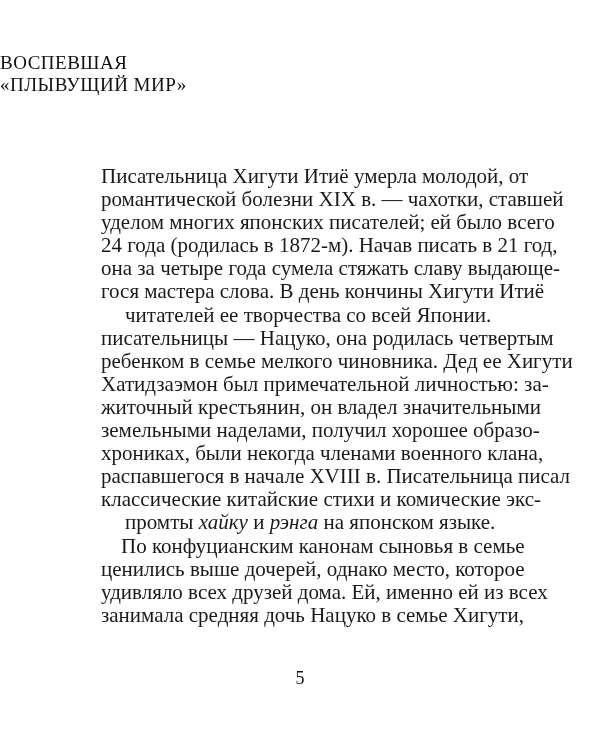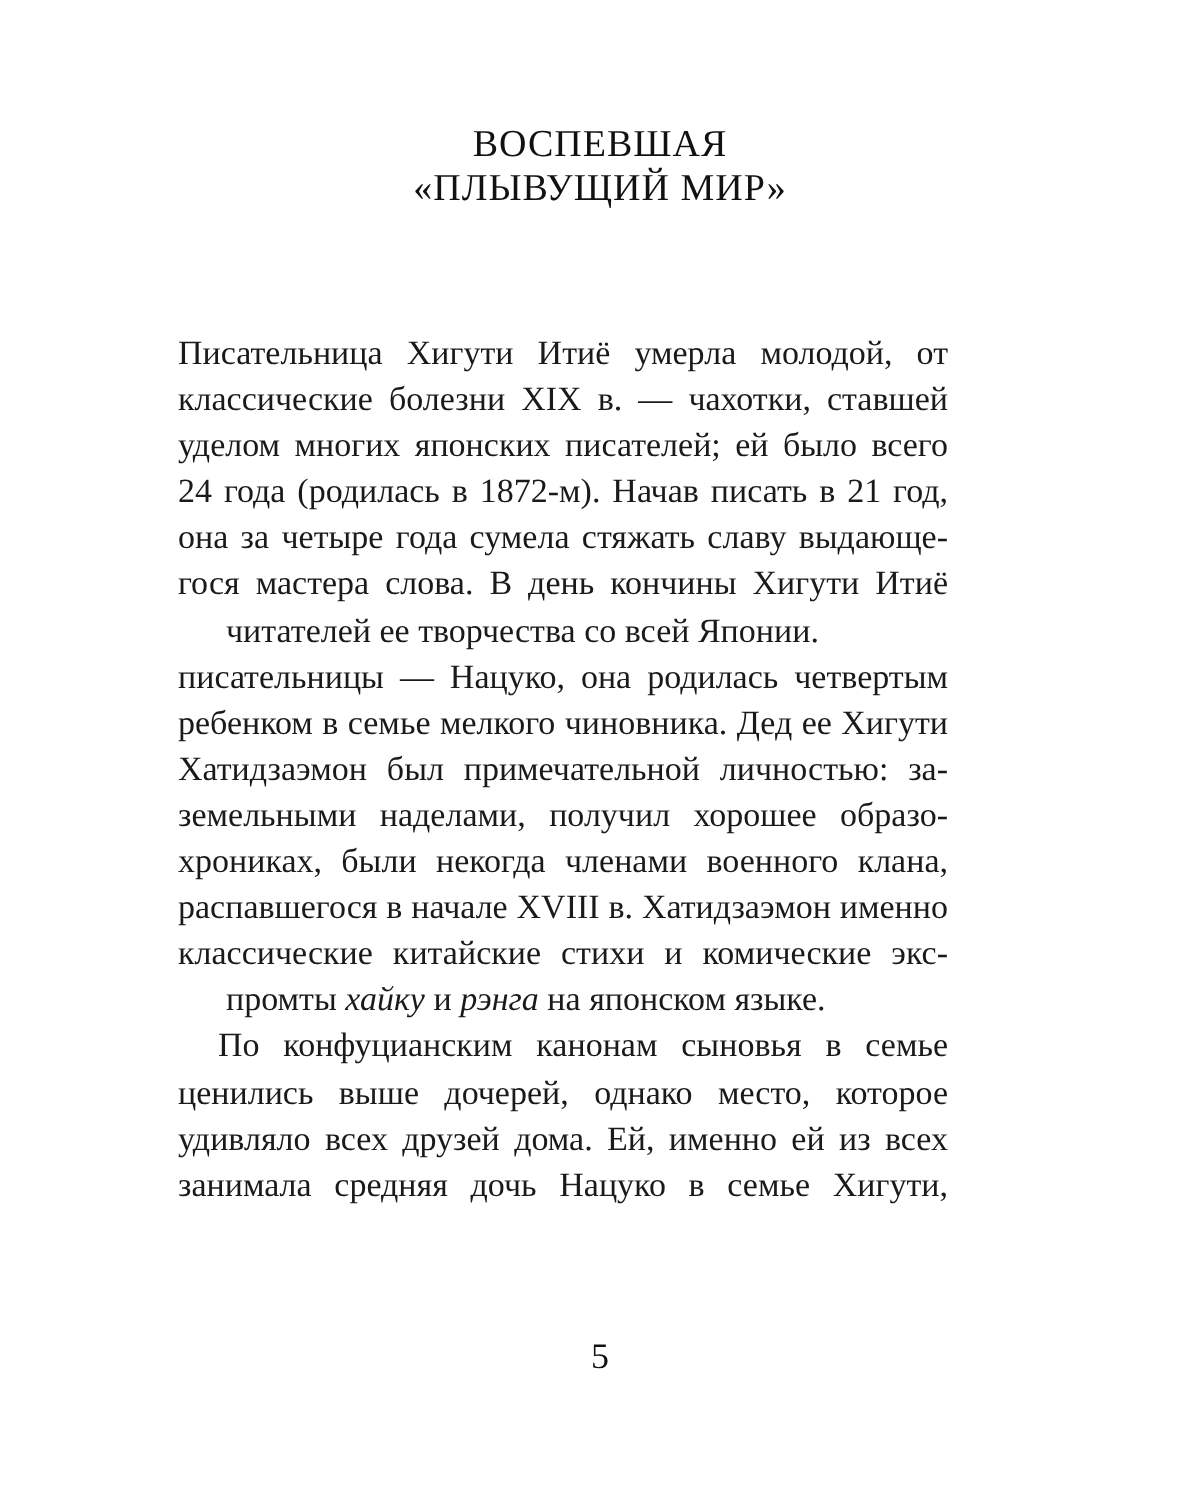--- a/index.html
+++ b/index.html
@@ -1,28 +1,28 @@
 <!DOCTYPE html>
 <html><head>
   <meta charset="utf-8">
   <style>
     html, body { margin: 0; padding: 0; }
     body {
       width: 600px; height: 750px; background: #ffffff; position: relative; overflow: hidden;
       font-family: "DejaVu Serif", "Liberation Serif", serif; color: #1a1a1a;
     }
     .title {
-      position: absolute; left: 0; width: 600px; top: 62px; text-align: center;
+      position: absolute; left: 0; width: 600px; top: 52px; text-align: left;
       font-family: "Liberation Serif", serif; font-size: 19px; line-height: 22px; letter-spacing: 0.5px;
       color: #111;
     }
     .title div { display: block; }
     .body-text {
-      position: absolute; left: 89px; top: 165px; width: 385px;
-      font-family: "Liberation Serif", serif; font-size: 17px; line-height: 23.1px;
+      position: absolute; left: 101px; top: 165px; width: 385px;
+      font-family: "Liberation Serif", serif; font-size: 21px; line-height: 23.1px;
       color: #1a1a1a;
     }
     .line { display: block; white-space: nowrap; text-align-last: justify; text-align: justify; height: 23.1px; }
     .line.last { text-align-last: left; margin-left: 24px; }
     .line.indent { padding-left: 20px; }
     em { font-style: italic; font-weight: normal; }
     .page-number {
       position: absolute; left: 0; width: 600px; top: 668px; text-align: center;
       font-family: "Liberation Serif", serif; font-size: 18px; color: #111;
     }
@@ -30,32 +30,33 @@
 </head>
 <body>
 
 <div class="title">
   <div>ВОСПЕВШАЯ</div>
   <div>«ПЛЫВУЩИЙ МИР»</div>
 </div>
 
 <div class="body-text">
   <span class="line">Писательница Хигути Итиё умерла молодой, от</span>
-  <span class="line">классические болезни XIX в. — чахотки, ставшей</span>
+  <span class="line">романтической болезни XIX в. — чахотки, ставшей</span>
   <span class="line">уделом многих японских писателей; ей было всего</span>
   <span class="line">24 года (родилась в 1872-м). Начав писать в 21 год,</span>
   <span class="line">она за четыре года сумела стяжать славу выдающе-</span>
   <span class="line">гося мастера слова. В день кончины Хигути Итиё</span>
   <span class="line last">читателей ее творчества со всей Японии.</span>
   <span class="line">писательницы — Нацуко, она родилась четвертым</span>
   <span class="line">ребенком в семье мелкого чиновника. Дед ее Хигути</span>
   <span class="line">Хатидзаэмон был примечательной личностью: за-</span>
+  <span class="line">житочный крестьянин, он владел значительными</span>
   <span class="line">земельными наделами, получил хорошее образо-</span>
   <span class="line">хрониках, были некогда членами военного клана,</span>
-  <span class="line">распавшегося в начале XVIII в. Хатидзаэмон именно</span>
+  <span class="line">распавшегося в начале XVIII в. Писательница писал</span>
   <span class="line">классические китайские стихи и комические экс-</span>
   <span class="line last"><span>промты </span><em>хайку</em><span> и </span><em>рэнга</em><span> на японском языке.</span></span>
   <span class="line indent">По конфуцианским канонам сыновья в семье</span>
   <span class="line">ценились выше дочерей, однако место, которое</span>
   <span class="line">удивляло всех друзей дома. Ей, именно ей из всех</span>
   <span class="line">занимала средняя дочь Нацуко в семье Хигути,</span>
 </div>
 
 <div class="page-number">5</div>
 

